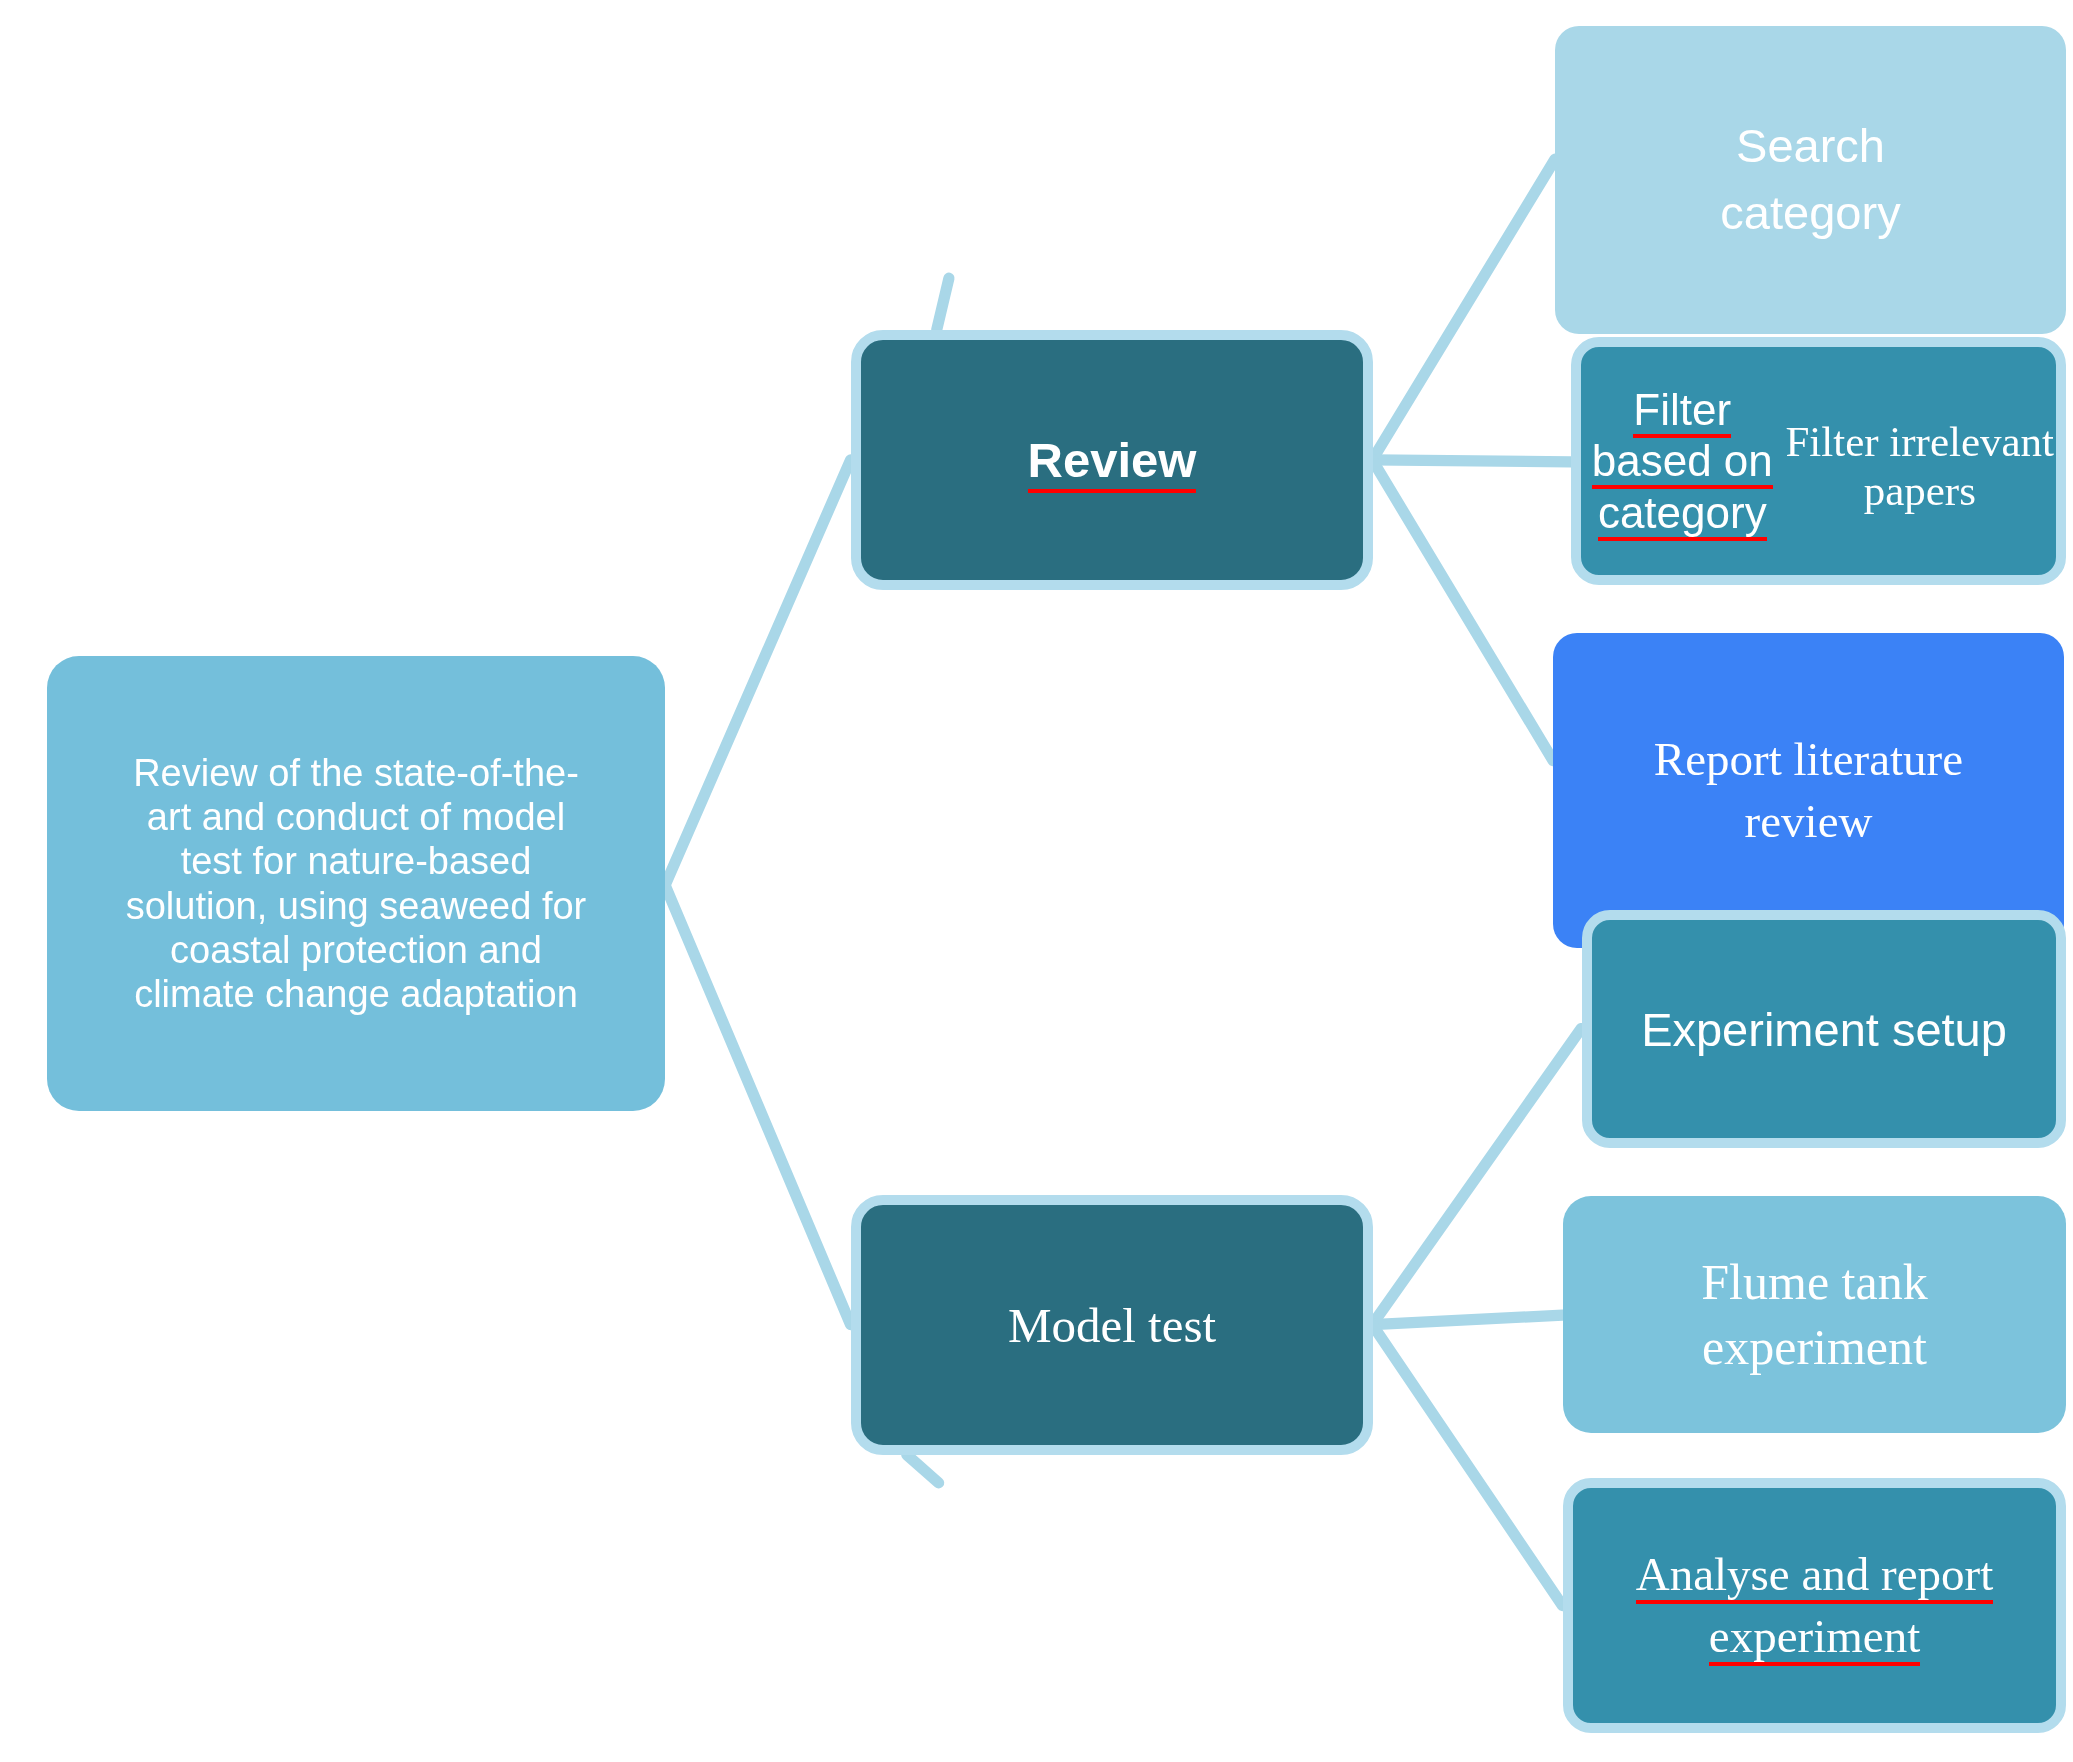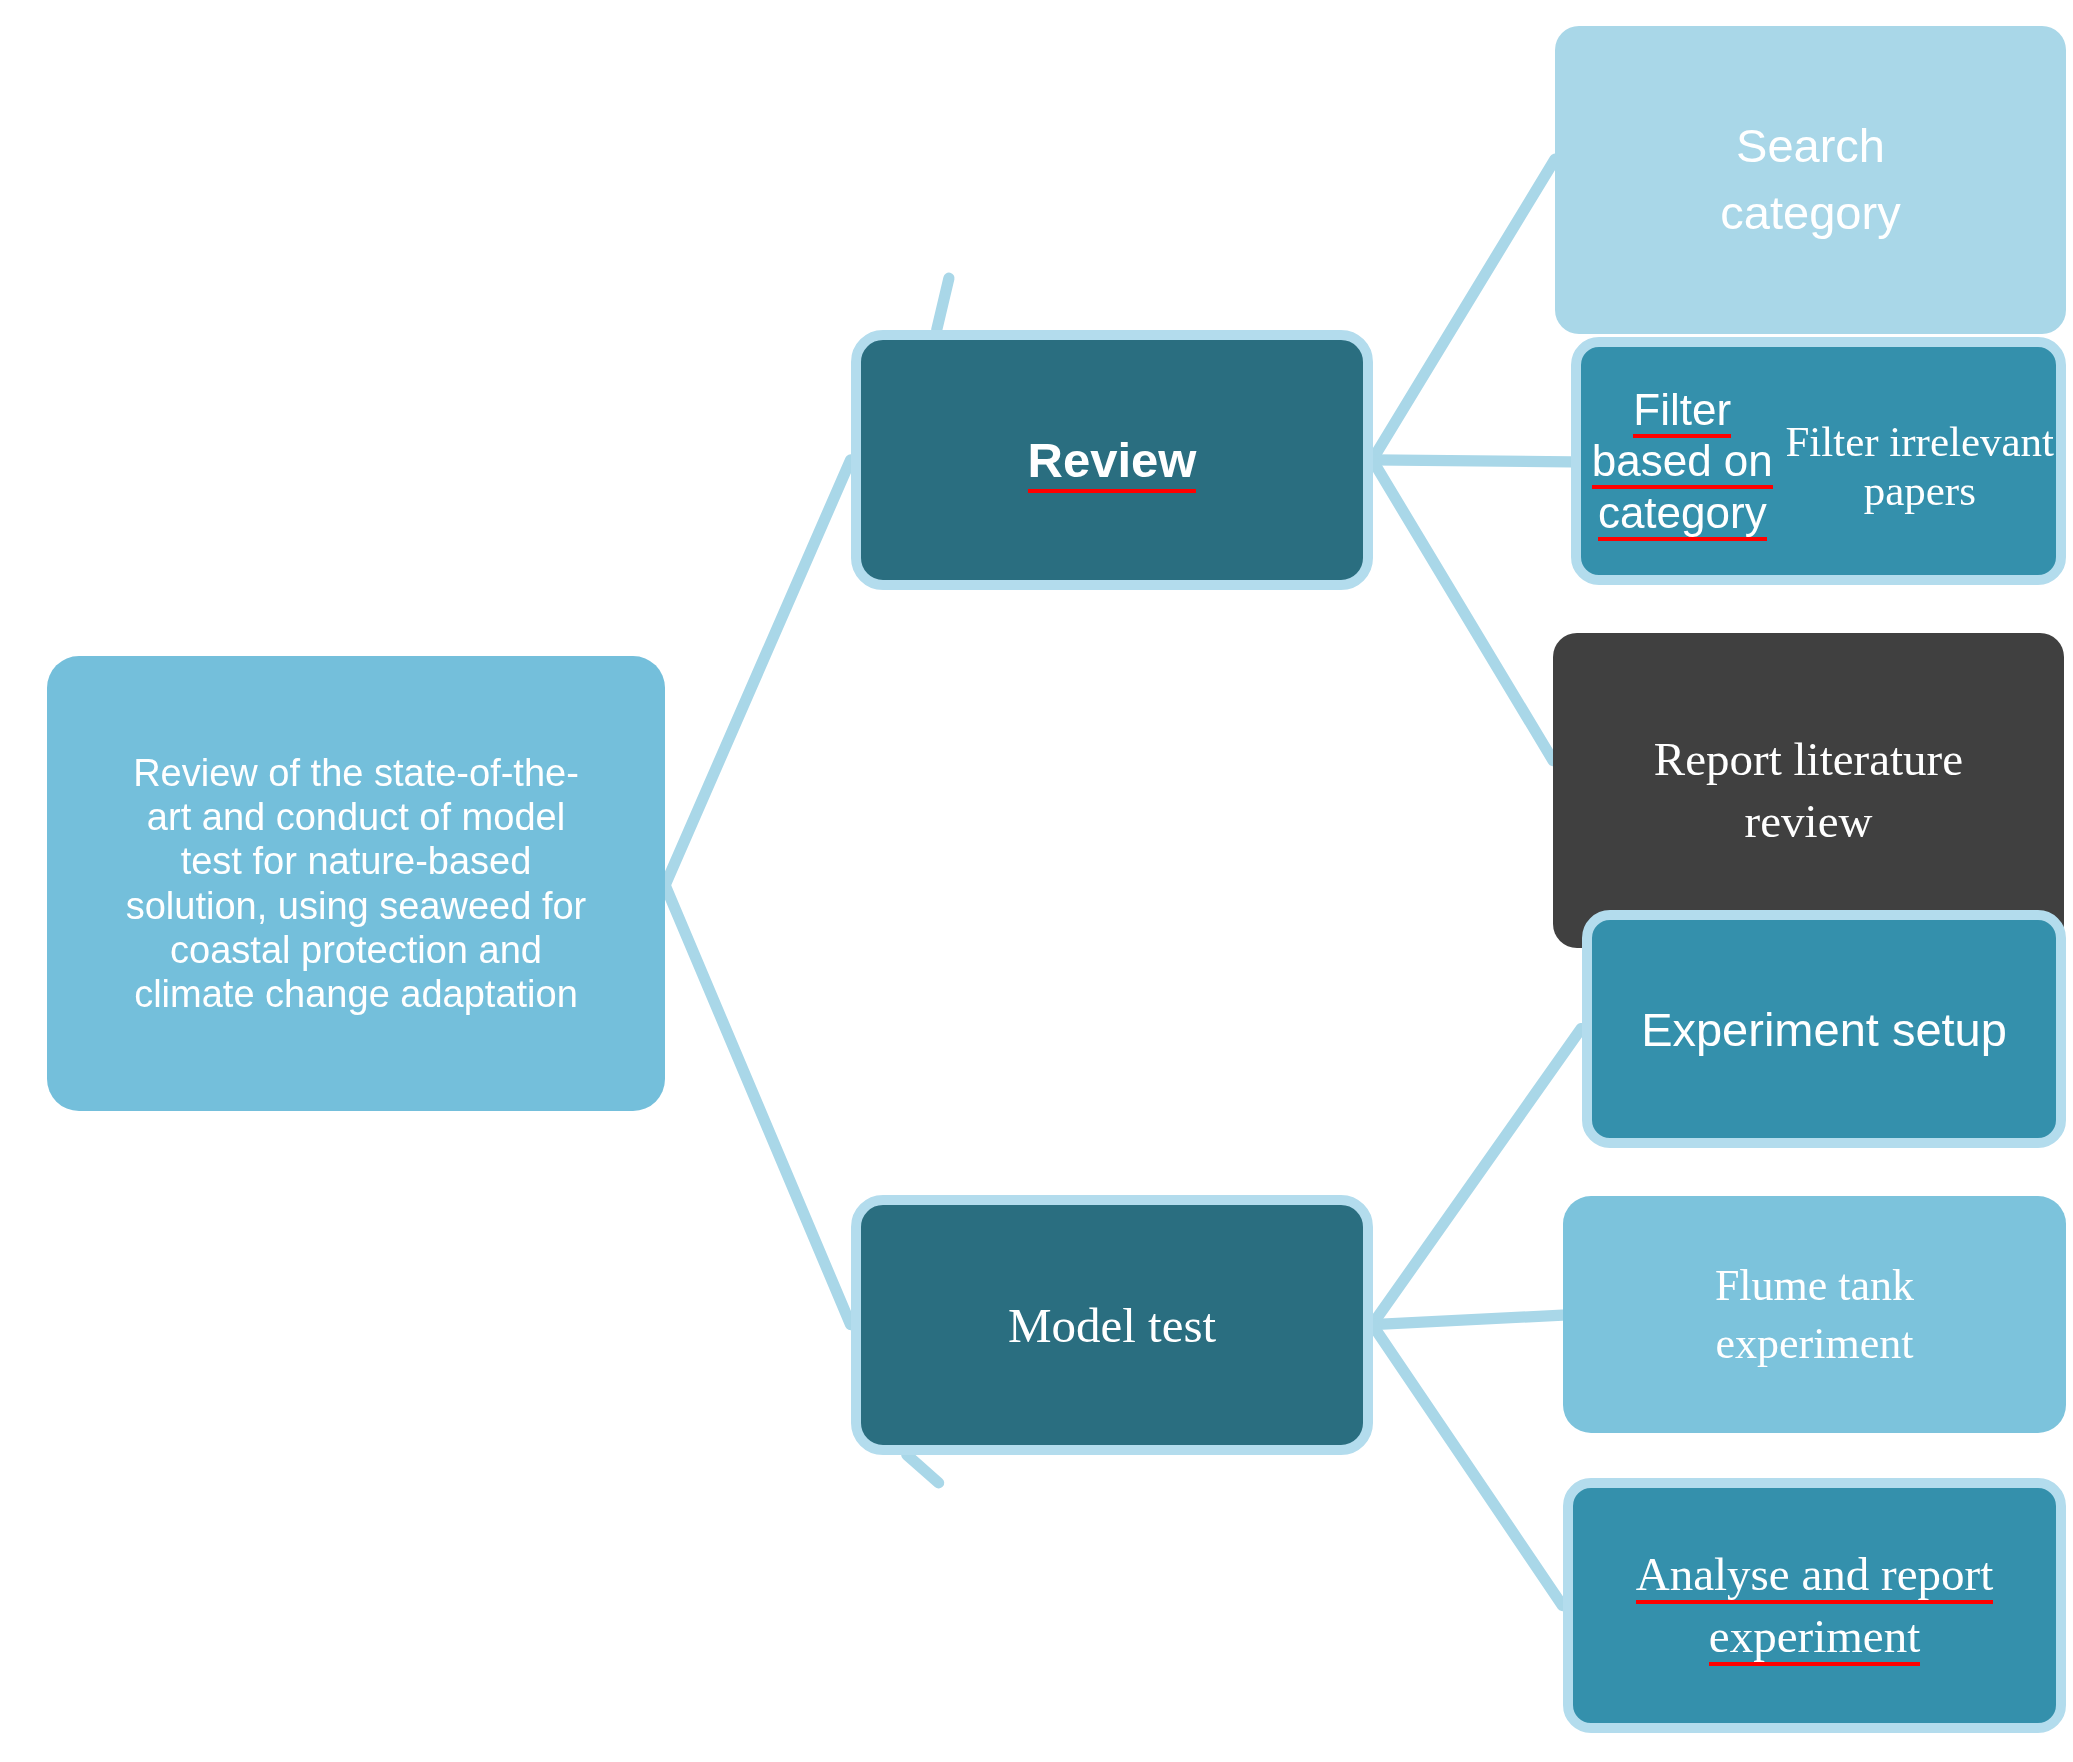--- a/index.html
+++ b/index.html
@@ -127,21 +127,21 @@
     font-size: 43px;
     margin-top: 9.4px;
     font-family: "Liberation Serif", serif;
   }
 
   #node-report {
     left: 1553px;
     top: 633px;
     width: 511px;
     height: 315px;
-    background: #404040;
+    background: #3b82f6;
   }
   #node-report .label {
     font-size: 47px;
     line-height: 1.3;
     font-family: "Liberation Serif", serif;
   }
 
   #node-expsetup {
     left: 1582px;
     top: 910px;
@@ -158,21 +158,21 @@
 
   #node-flume {
     left: 1563px;
     top: 1196px;
     width: 503px;
     height: 237px;
     background: #7cc3dc;
     border-radius: 28px;
   }
   #node-flume .label {
-    font-size: 44px;
+    font-size: 50px;
     line-height: 1.3;
     font-family: "Liberation Serif", serif;
   }
 
   #node-analyse {
     left: 1563px;
     top: 1478px;
     width: 503px;
     height: 255px;
     background: #3490ac;

